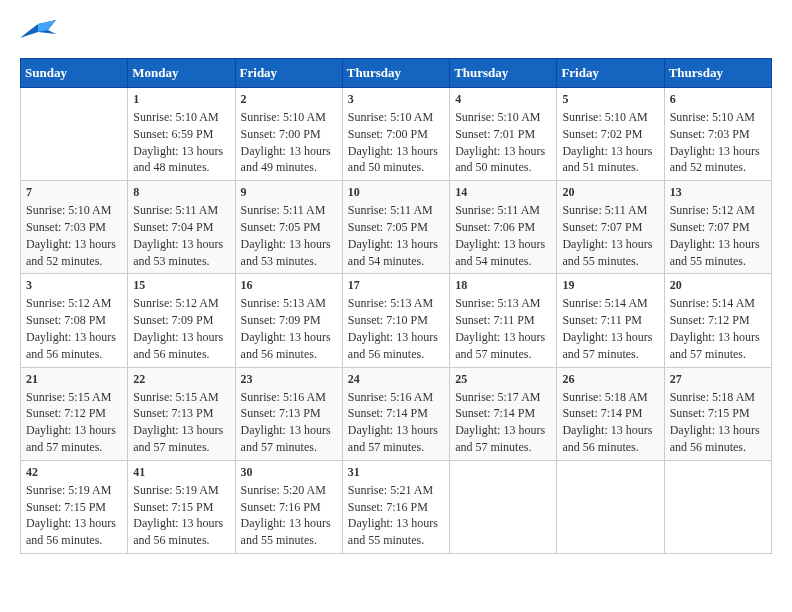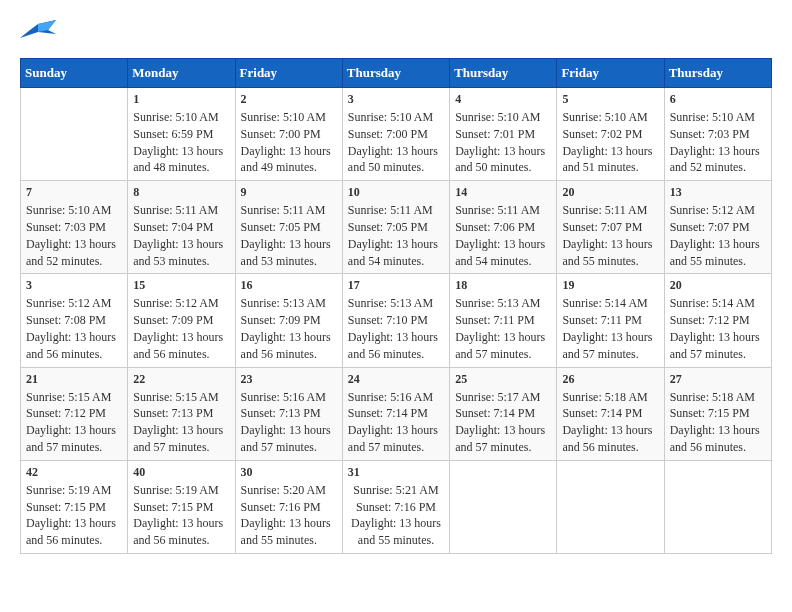--- a/index.html
+++ b/index.html
@@ -312,36 +312,36 @@
       </tr>
       <tr>
         <td>
           <div class="day-num">42</div>
           <div class="day-info" style="white-space: pre-line;">Sunrise: 5:19 AM
 Sunset: 7:15 PM
 Daylight: 13 hours
 and 56 minutes.</div>
         </td>
         <td>
-          <div class="day-num">40</div>
+          <div class="day-num">41</div>
           <div class="day-info" style="white-space: pre-line;">Sunrise: 5:19 AM
 Sunset: 7:15 PM
 Daylight: 13 hours
 and 56 minutes.</div>
         </td>
         <td>
           <div class="day-num">30</div>
           <div class="day-info" style="white-space: pre-line;">Sunrise: 5:20 AM
 Sunset: 7:16 PM
 Daylight: 13 hours
 and 55 minutes.</div>
         </td>
         <td>
           <div class="day-num">31</div>
-          <div class="day-info" style="white-space: pre-line; text-align: center;">Sunrise: 5:21 AM
+          <div class="day-info" style="white-space: pre-line;">Sunrise: 5:21 AM
 Sunset: 7:16 PM
 Daylight: 13 hours
 and 55 minutes.</div>
         </td>
         <td class="empty"></td>
         <td class="empty"></td>
         <td class="empty"></td>
       </tr>
     </tbody>
 </table>

